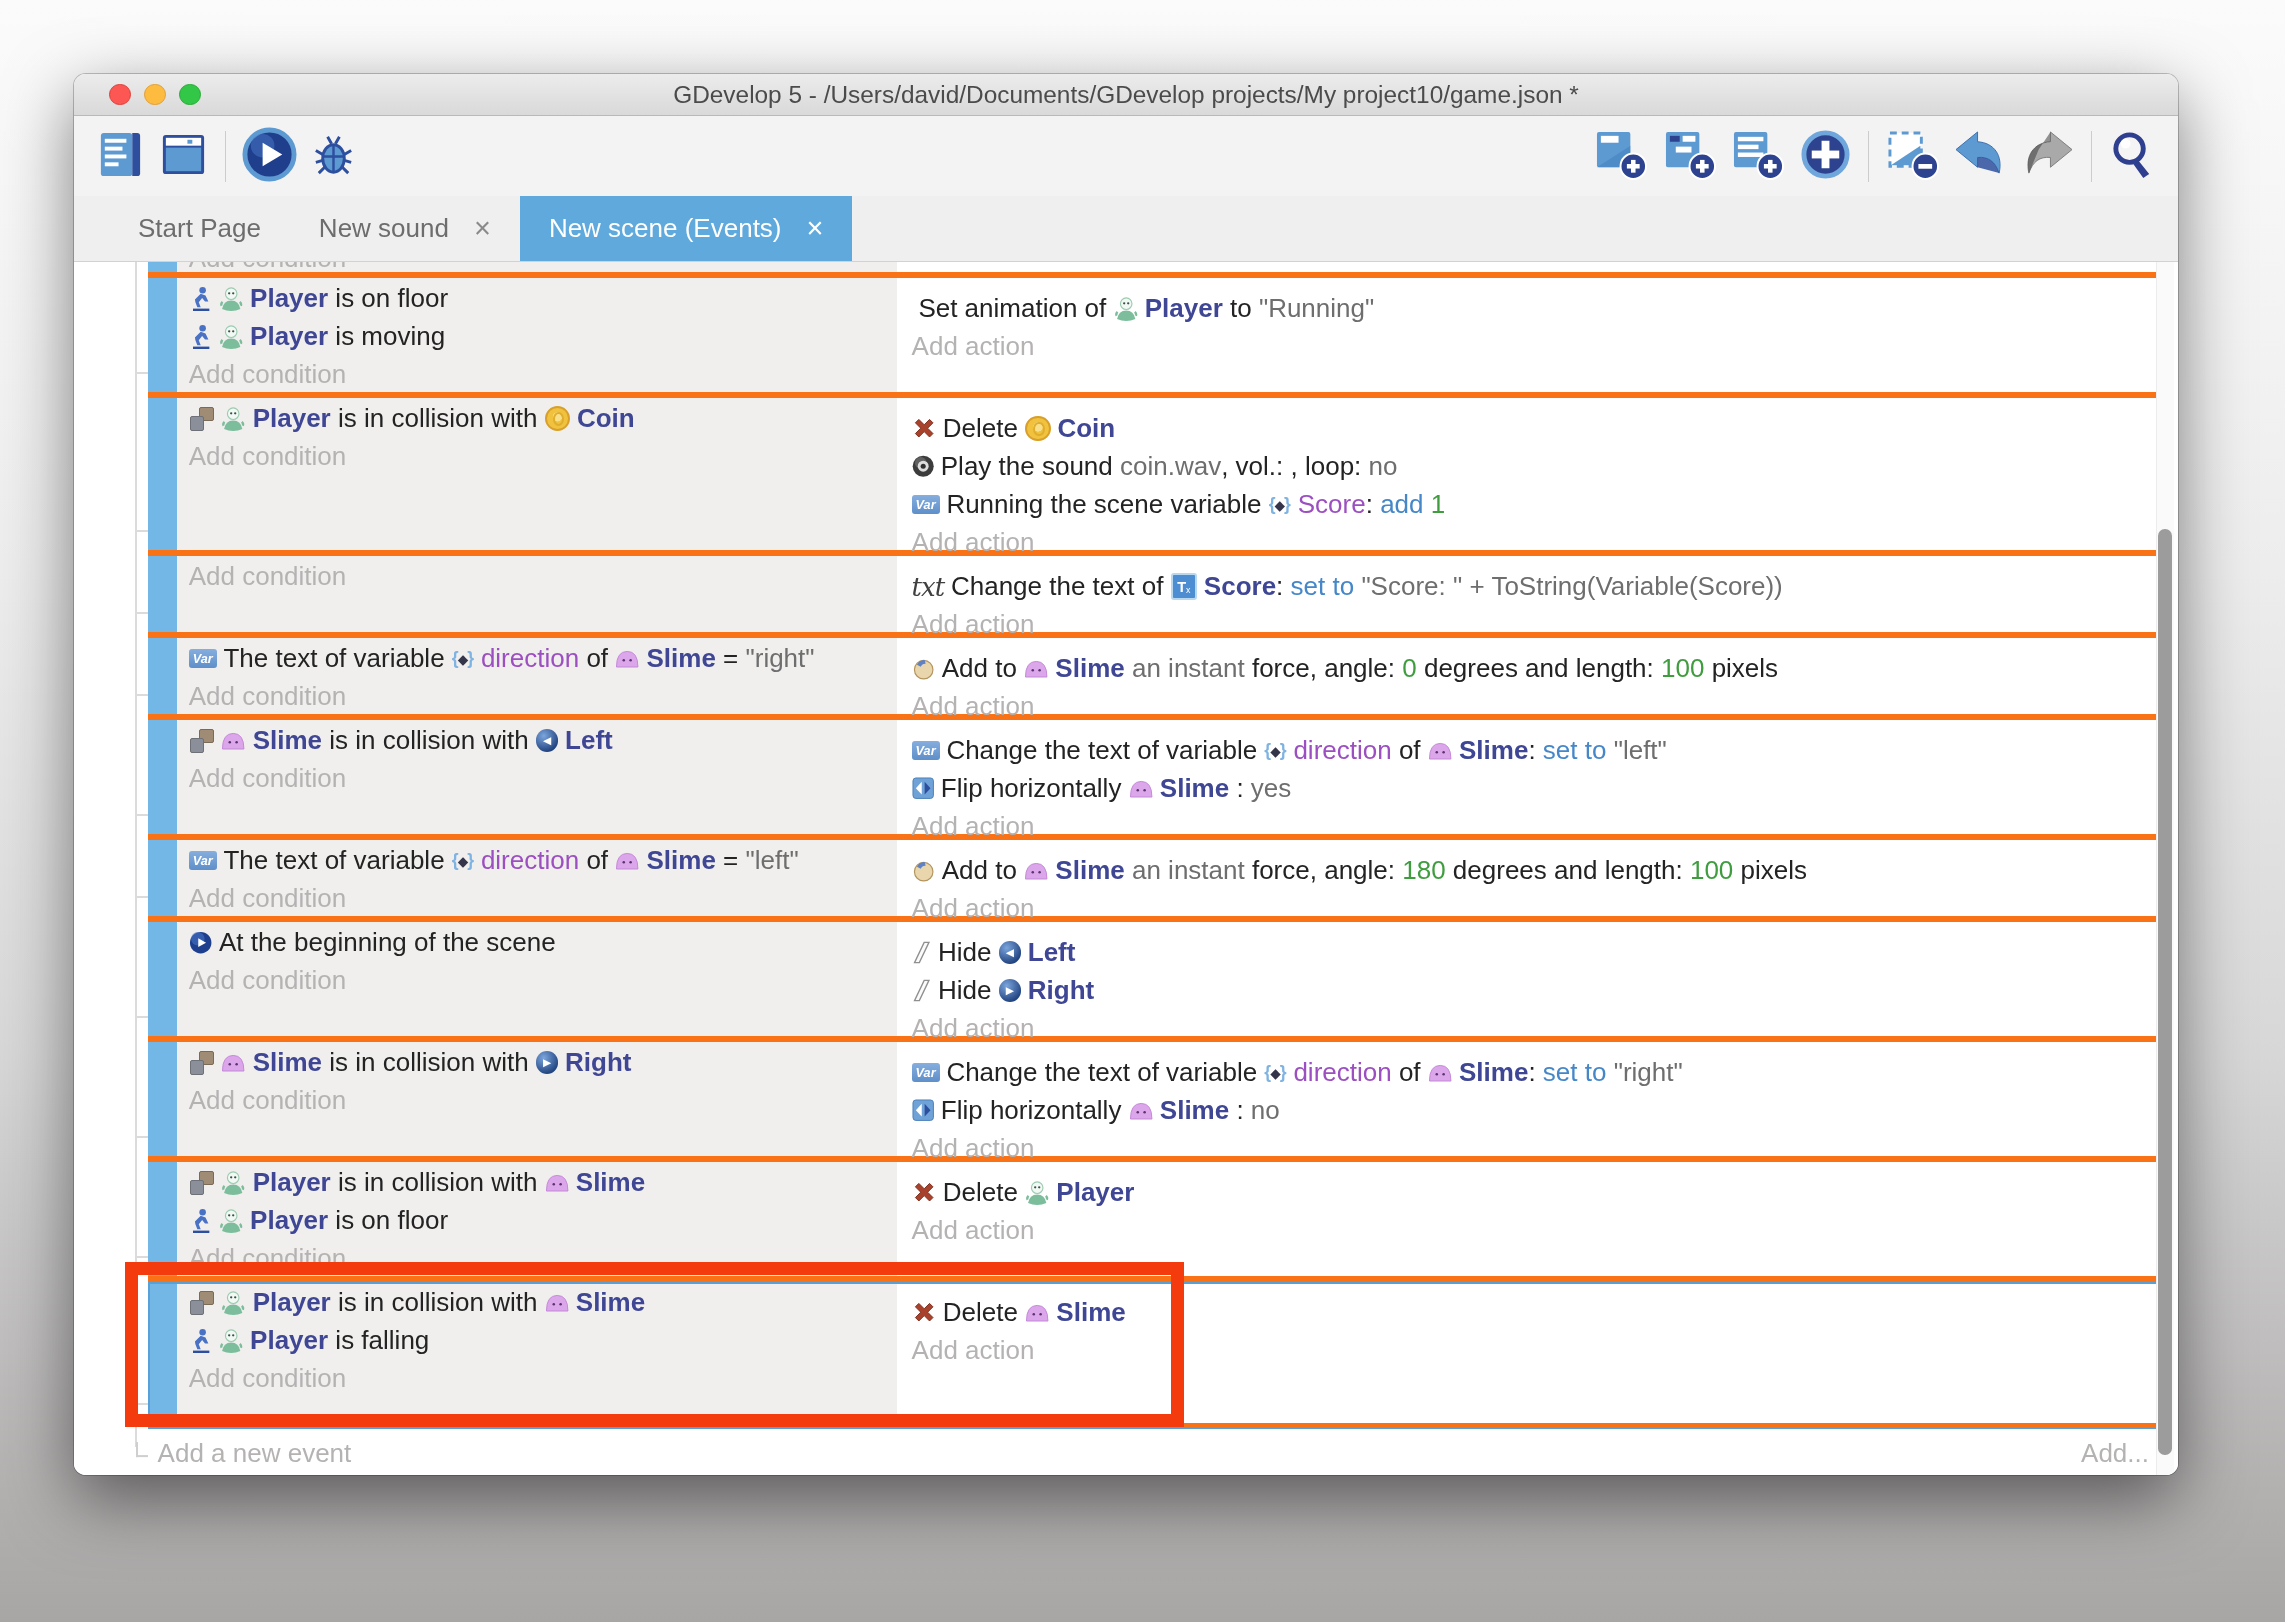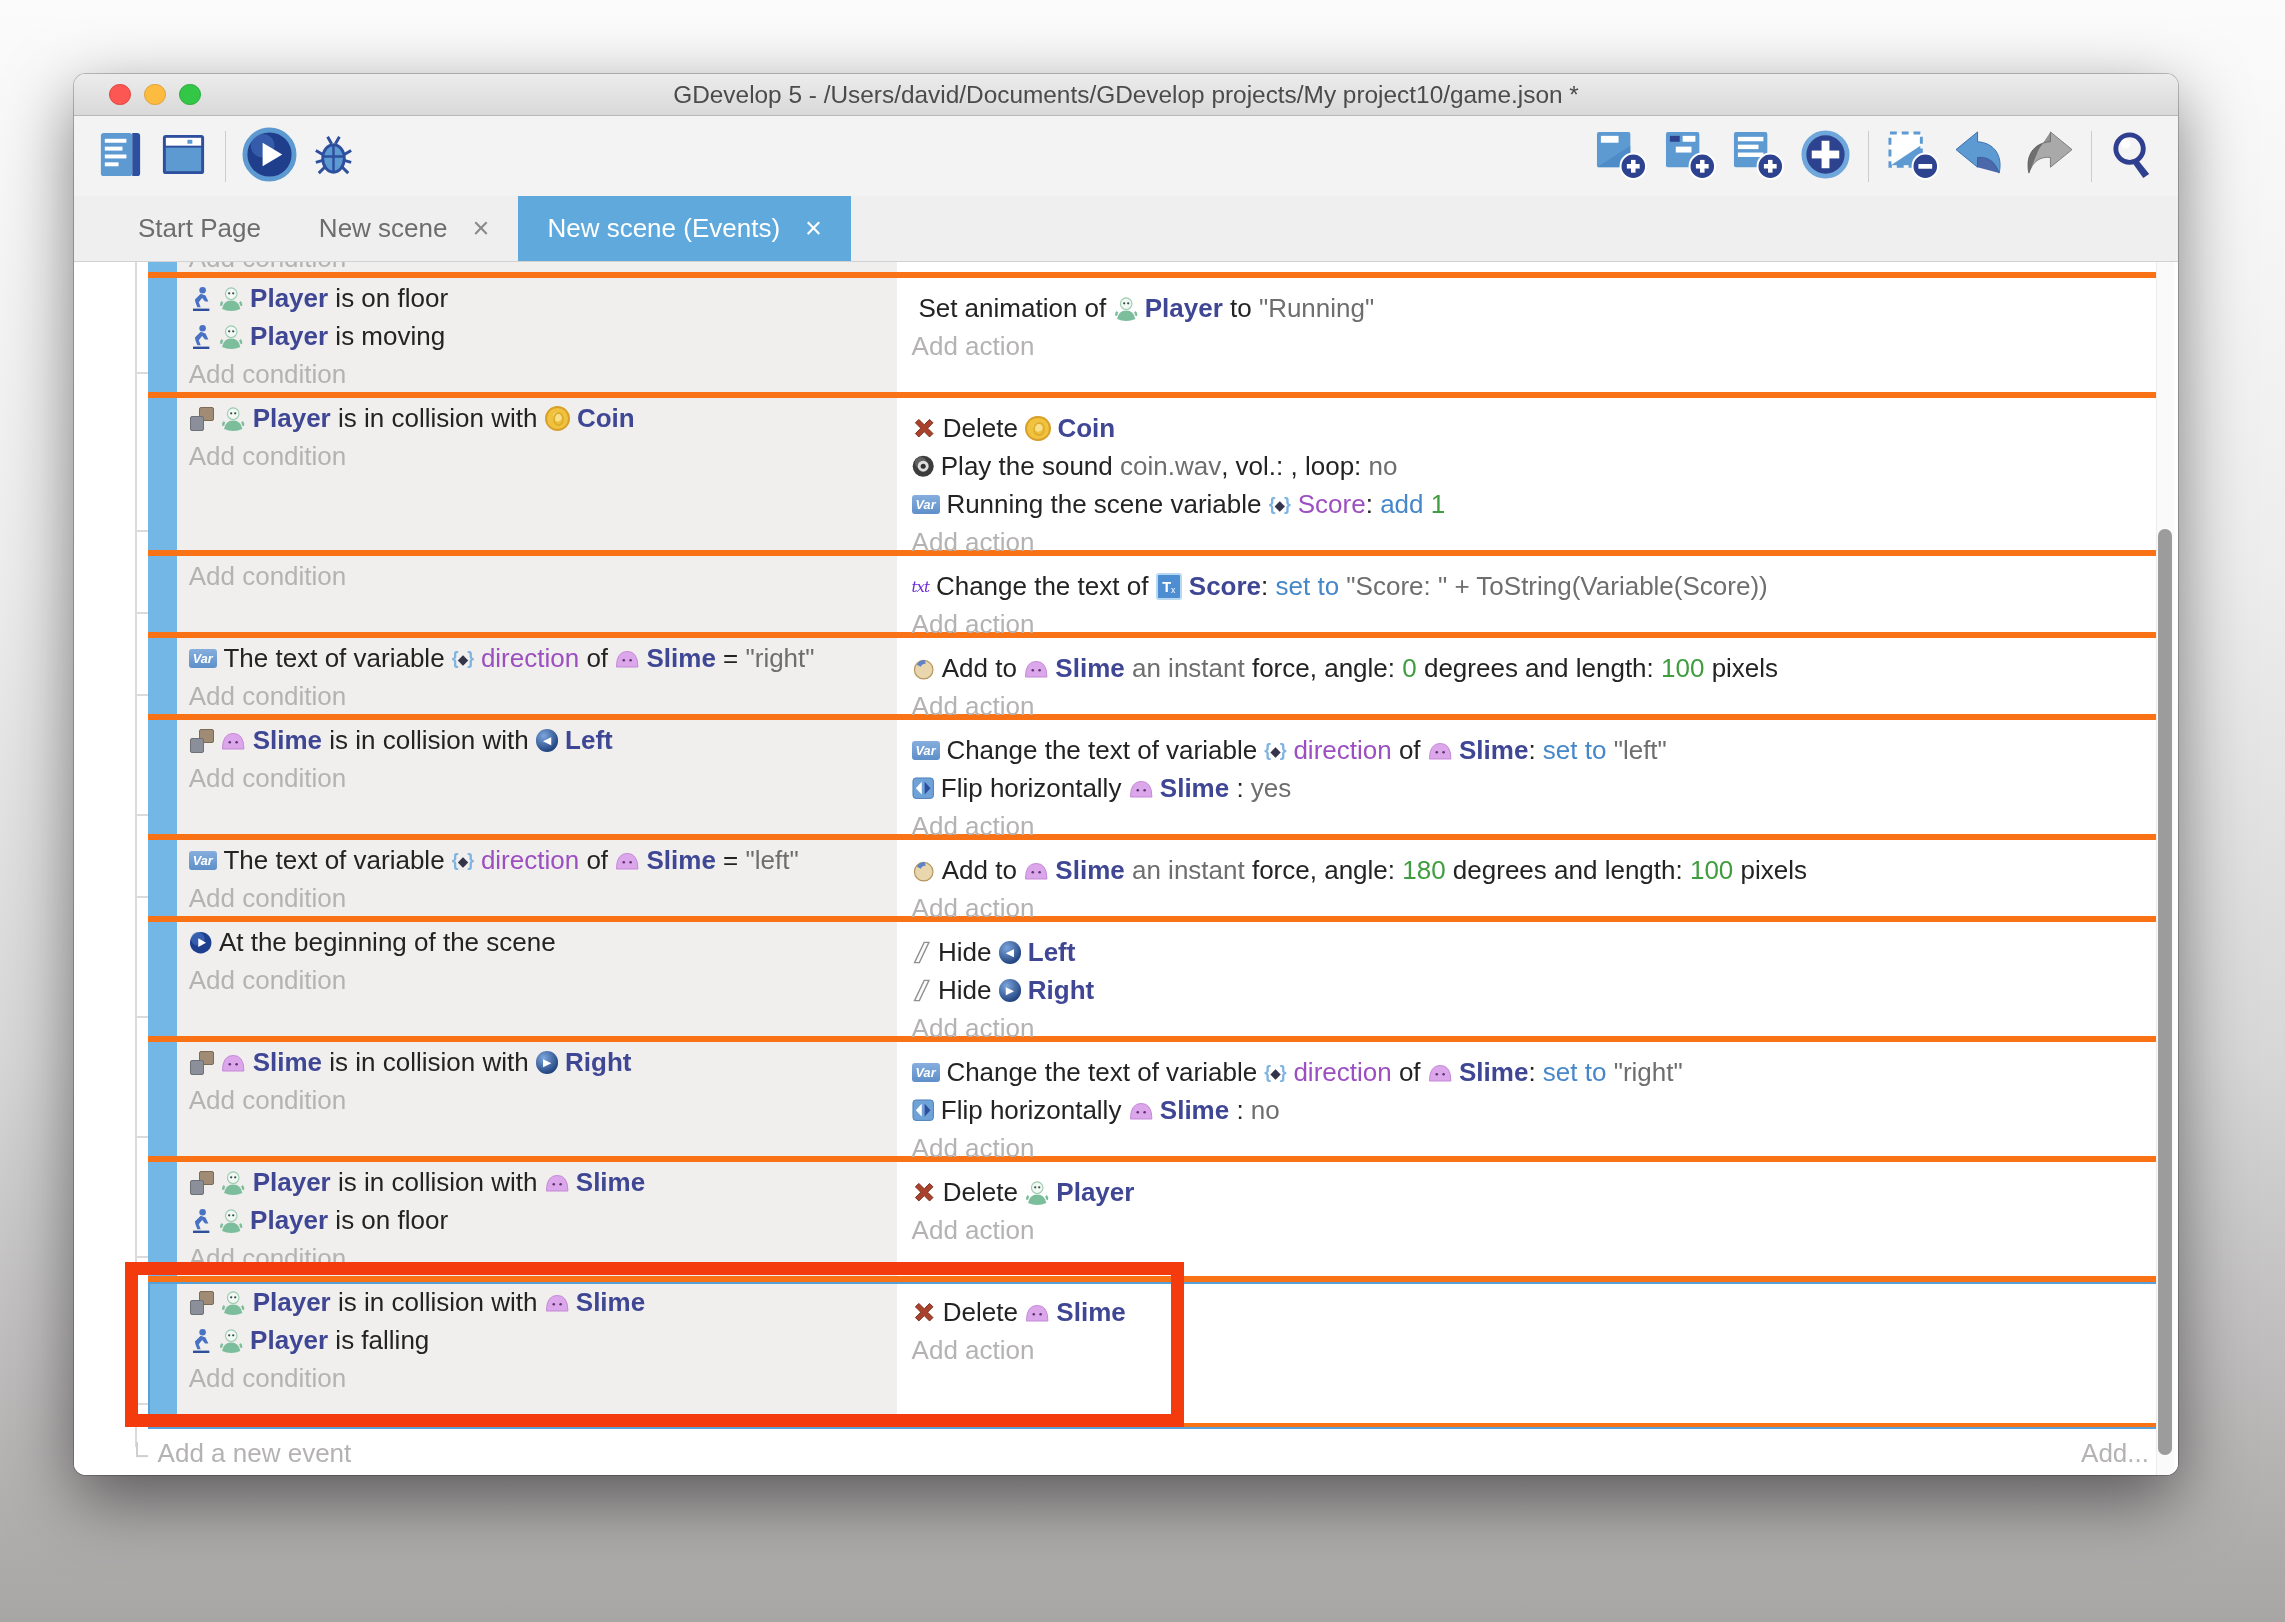--- a/index.html
+++ b/index.html
@@ -66,21 +66,21 @@
   .icn-coin{width:21.5px;height:21.5px;border-radius:50%;background:radial-gradient(circle at 50% 42%,#f8e08a 0 28%,#f1c23e 30% 100%);
     border:2px solid #d8a02b;position:relative;box-sizing:content-box;}
   .icn-coin::after{content:"";position:absolute;left:5.9px;top:3.9px;width:7.8px;height:10.7px;border:2px solid #dfae2f;border-radius:50%;}
   .icn-collision{width:26px;height:26px;position:relative;}
   .icn-collision .col-b{position:absolute;right:1px;top:1px;width:12.7px;height:12.7px;background:#a08b74;border:1px solid #7a6a58;border-radius:2px;}
   .icn-collision .col-f{position:absolute;left:1px;bottom:1px;width:12.7px;height:12.7px;background:#8b8f99;border:1px solid #6d7076;border-radius:2px;}
   .icn-var{width:28px;height:19.5px;border-radius:2.9px;background:linear-gradient(#86aede,#5e8fc9);
     color:#fff;font-style:italic;font-weight:bold;font-size:12.7px;}
   .icn-vartype .vt-brace{color:#7fb3e2;font-size:17.6px;font-weight:bold;}
   .icn-vartype .vt-d{color:#34344a;font-size:13.7px;margin:0 -1px;}
-  .icn-txt{font-style:italic;font-family:"DejaVu Serif",serif;font-size:15px;color:#6d28d9;letter-spacing:-1px;}
+  .icn-txt{font-style:italic;font-family:"DejaVu Serif",serif;font-size:26px;color:#404040;letter-spacing:-1px;}
   .icn-textobj{width:22.4px;height:22.4px;background:#4d8ed3;border:2px solid #b8d8f0;border-radius:2.9px;color:#fff;}
   .icn-textobj .tx-t{font-weight:bold;font-size:14.6px;}
   .icn-textobj .tx-x{font-size:8.8px;margin-top:5.9px;}
   .icn-left,.icn-right{width:22.4px;height:22.4px;border-radius:50%;
     background:radial-gradient(circle at 35% 30%,#7ca6dd,#21437f 75%);color:#fff;font-size:10.7px;}
 </style>
 </head>
 <body>
 
 <div class="screen">
@@ -204,21 +204,21 @@
               </svg></span>
           </button>
         </div>
     </div>
 
     <div class="tabbar" id="tabbar">
         <div class="tab">
           <span>Start Page</span>
         </div>
         <div class="tab">
-          <span>New scene</span>
+          <span>New sound</span>
           <span class="tab-close">×</span>
         </div>
         <div class="tab active">
           <span>New scene (Events)</span>
           <span class="tab-close">×</span>
         </div>
       </div>
 
     <div class="events-region">
       <div class="indent-line"></div>

